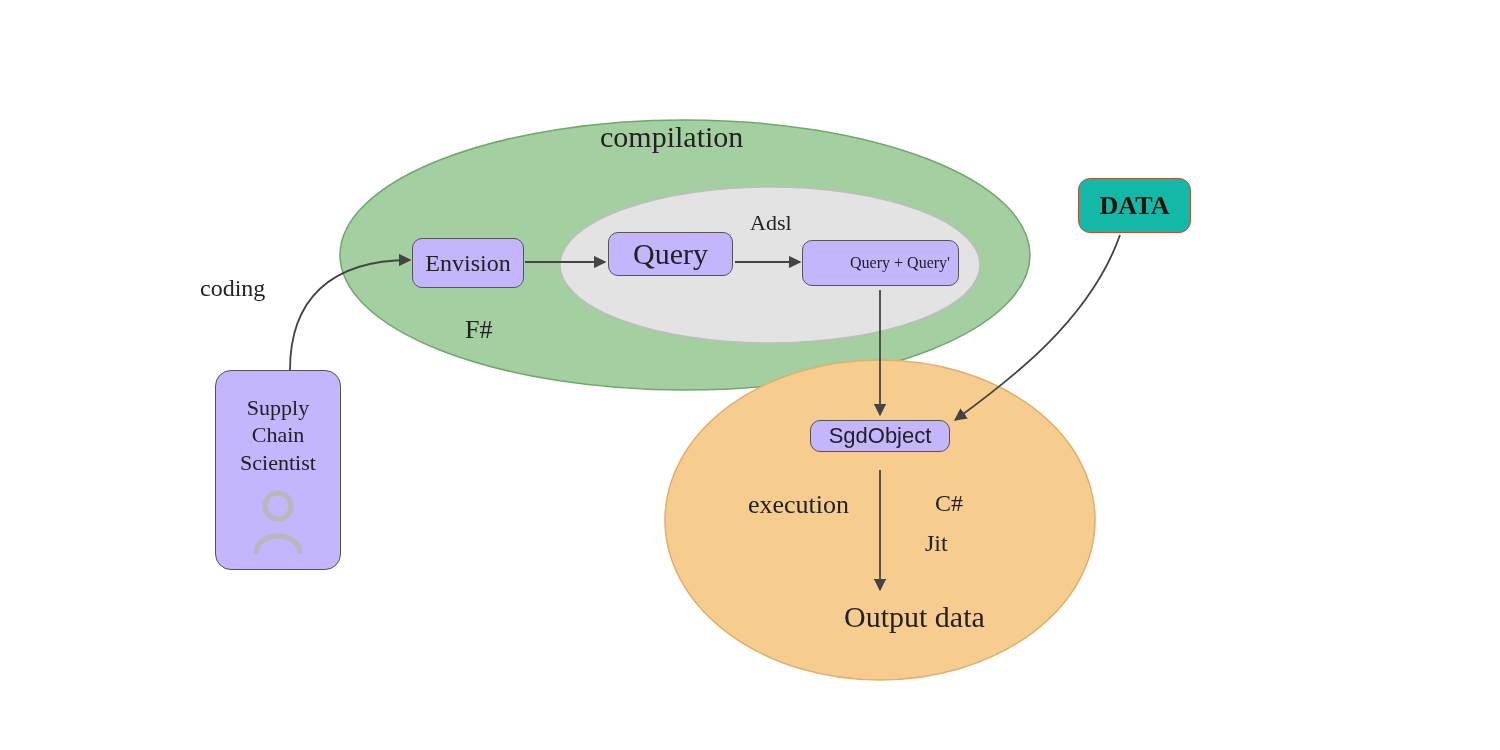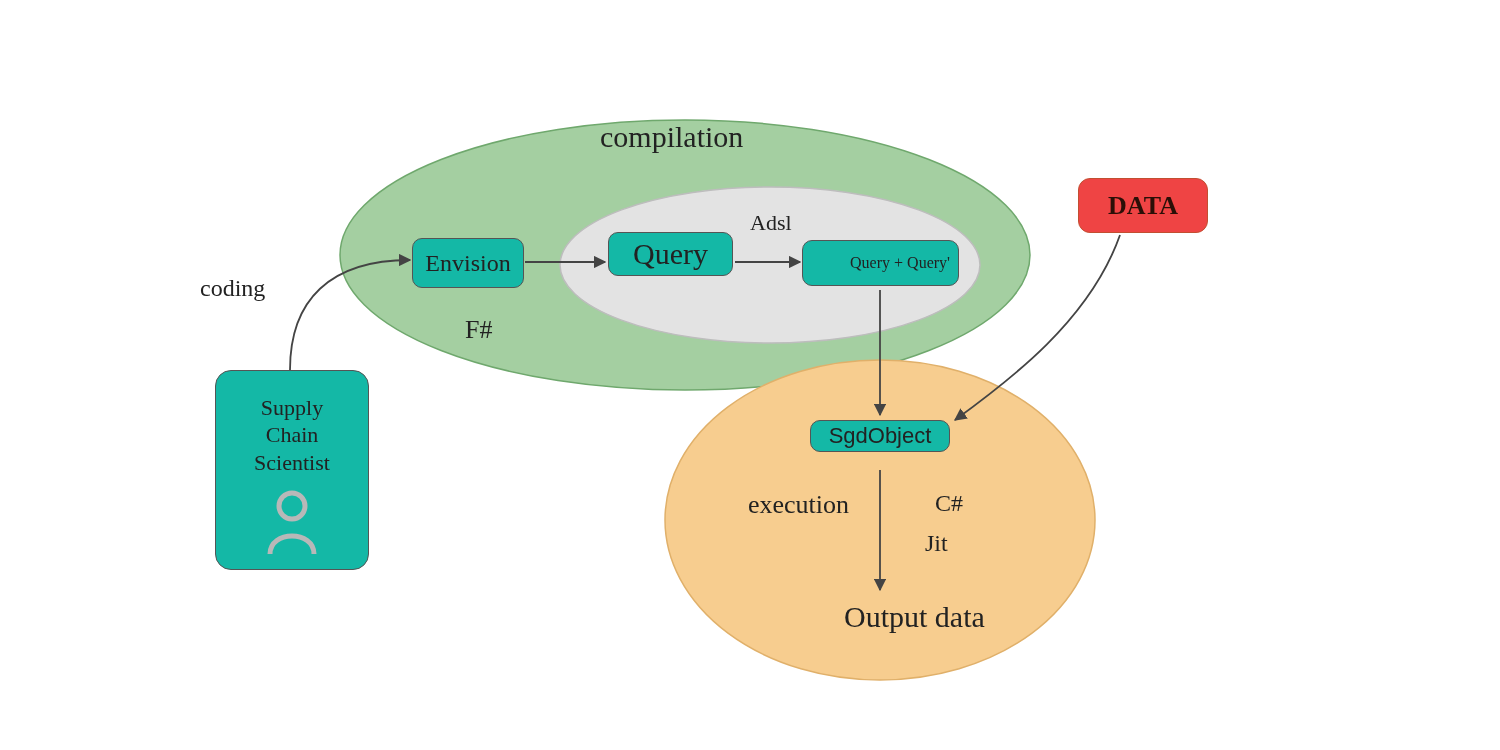--- a/index.html
+++ b/index.html
@@ -8,21 +8,21 @@
     width: 1500px;
     height: 750px;
     background: #ffffff;
     font-family: Georgia, 'Times New Roman', serif;
     color: #222;
     position: relative;
     overflow: hidden;
   }
   .abs { position: absolute; }
   .box {
-    background: #14b8a6;
+    background: #c4b5fd;
     border: 1.5px solid #555;
     border-radius: 10px;
     display: flex;
     align-items: center;
     justify-content: center;
     text-align: center;
     box-sizing: border-box;
   }
   .label { white-space: nowrap; }
   .person-icon svg { display: block; }
@@ -67,27 +67,27 @@
 <div class="abs box" style="left:608px; top:232px; width:125px; height:44px; font-size:30px;text-align:right;">
   <span>Query</span>
 </div>
 
 <div class="abs label" style="left:750px; top:210px; font-size:22px;">Adsl</div>
 
 <div class="abs box" style="left:802px; top:240px; width:157px; height:46px; font-size:16px; font-family:Georgia,serif;padding-left:39px;">
   <span>Query + Query'</span>
 </div>
 
-<div class="abs box" style="left:1078px; top:178px; width:130px; height:55px; background:#ef4444; border-color:#c24f31; color:#2b0f07; font-weight:bold; font-size:26px; border-radius:12px;">
+<div class="abs box" style="left:1078px; top:178px; width:113px; height:55px; background:#14b8a6; border-color:#c24f31; color:#2b0f07; font-weight:bold; font-size:26px; border-radius:12px;">
   <span>DATA</span>
 </div>
 
 <div class="abs label" style="left:200px; top:275px; font-size:24px;">coding</div>
 
-<div class="abs box" style="left:215px; top:370px; width:154px; height:200px; border-radius:16px; flex-direction:column; padding-top:12px;">
+<div class="abs box" style="left:215px; top:370px; width:126px; height:200px; border-radius:16px; flex-direction:column; padding-top:12px;">
   <div style="font-size:22px; line-height:1.25; white-space:pre-line; text-align:center;">Supply
 Chain
 Scientist</div>
   <div class="person-icon" style="margin-top:12px;">
     <svg width="60" height="70" viewBox="0 0 60 70">
       <circle cx="30" cy="18" r="13" fill="none" stroke="#b8b8b8" stroke-width="5"></circle>
       <path d="M 8 66 C 8 42, 52 42, 52 66" fill="none" stroke="#b8b8b8" stroke-width="5"></path>
     </svg>
   </div>
 </div>

